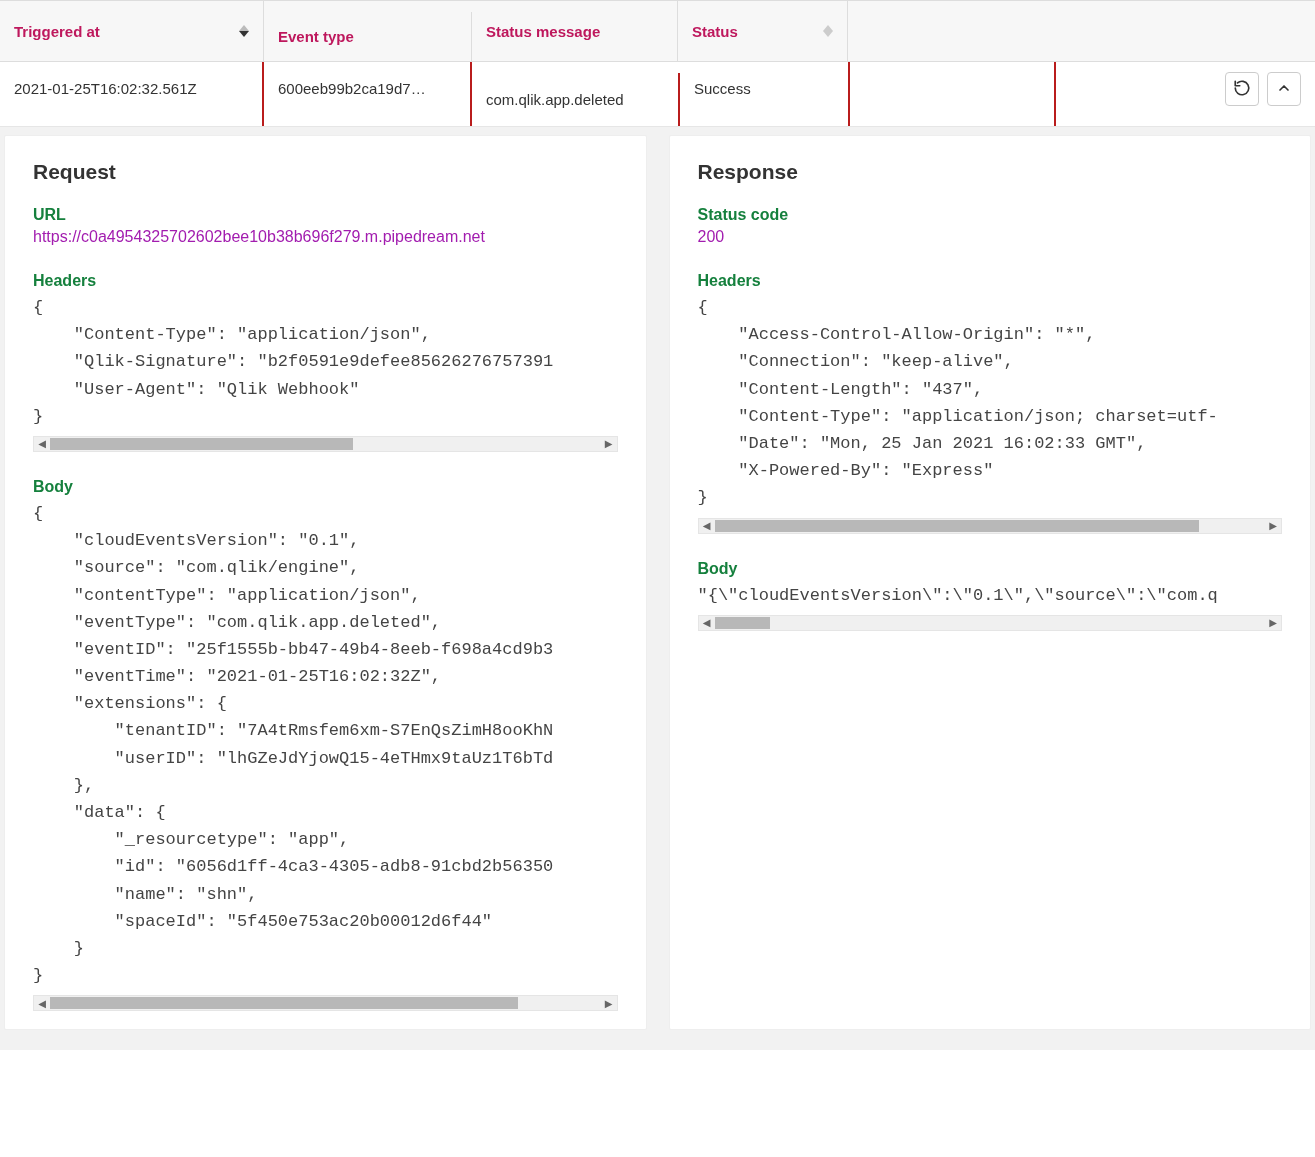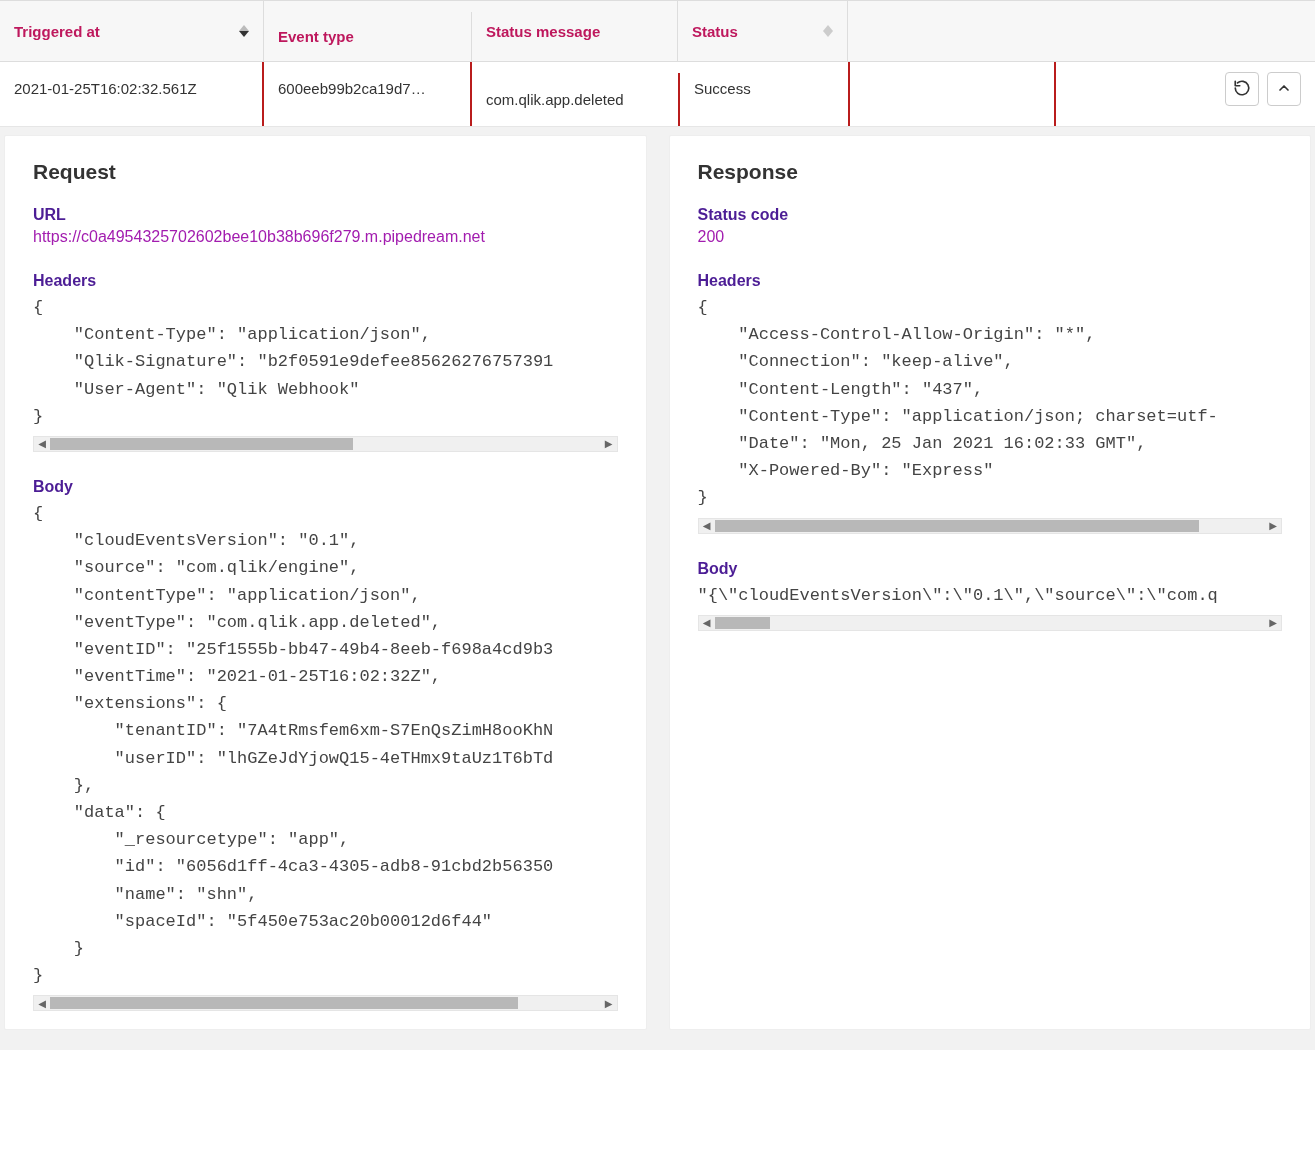--- a/index.html
+++ b/index.html
@@ -92,21 +92,21 @@
   }
   .panel h2 {
     font-size: 21px;
     font-weight: 700;
     color: #333;
     margin-bottom: 22px;
   }
   .section-label {
     font-size: 16px;
     font-weight: 700;
-    color: #4c1d95;
+    color: #15803d;
     margin-top: 26px;
     margin-bottom: 4px;
   }
   .section-label:first-of-type { margin-top: 0; }
   .plain-value {
     font-size: 16px;
     color: #a21caf;
     margin-bottom: 4px;
     word-break: break-all;
   }

